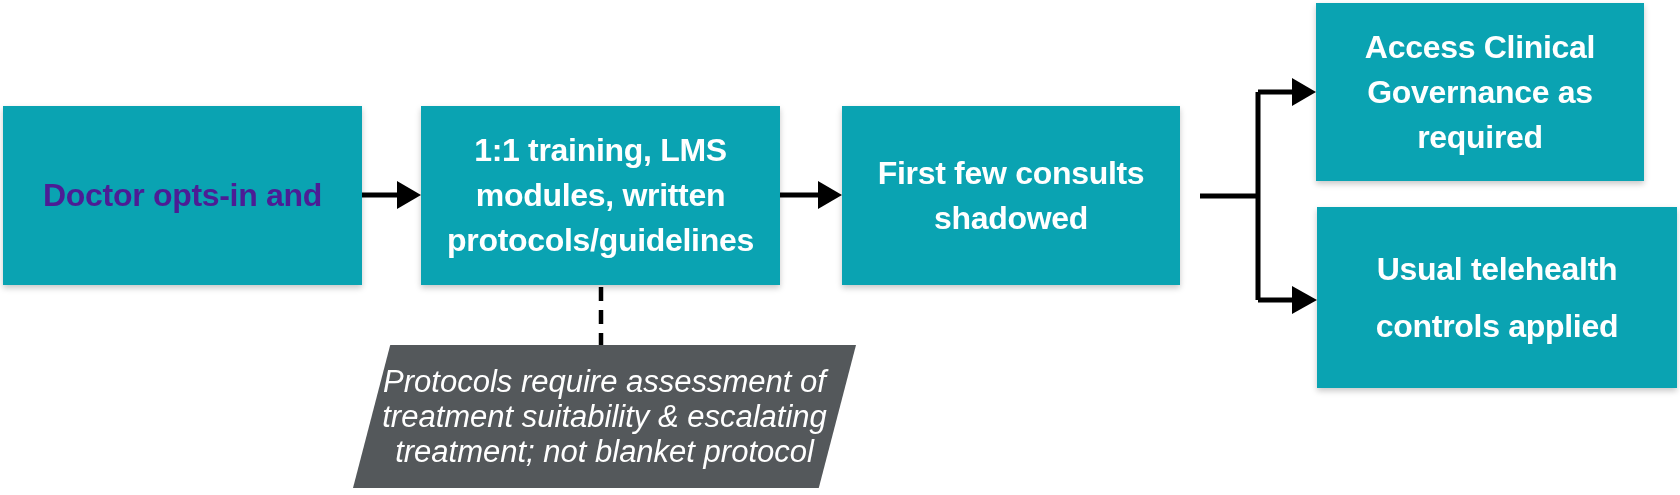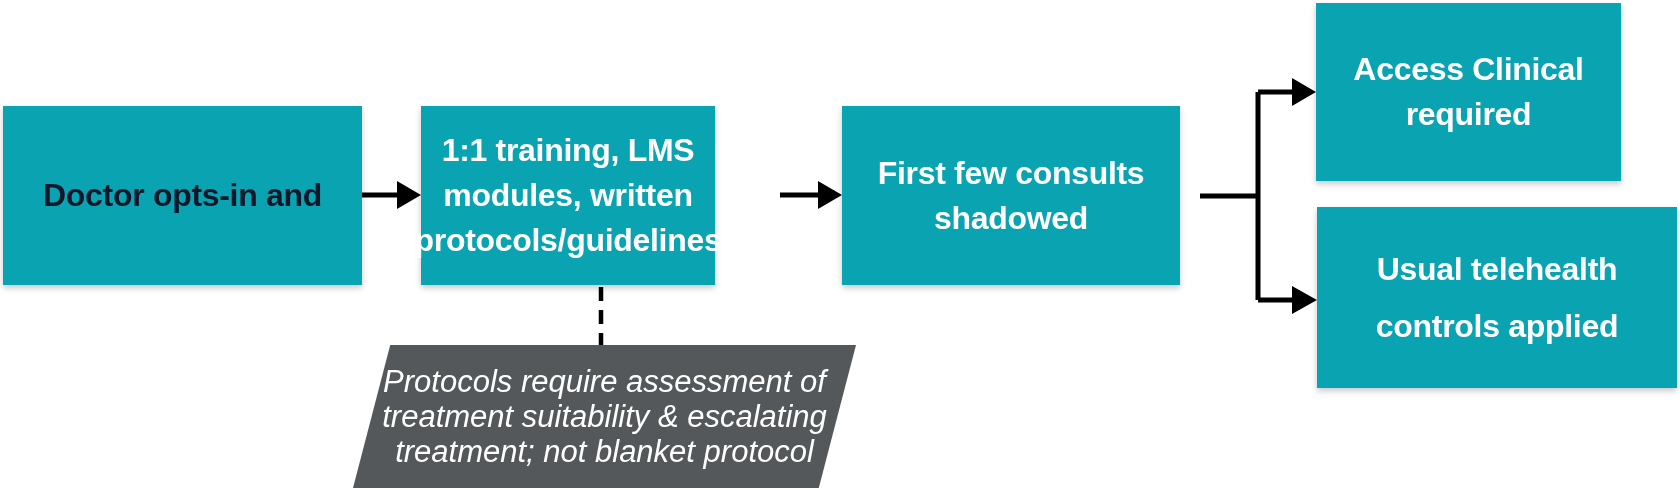--- a/index.html
+++ b/index.html
@@ -34,23 +34,23 @@
     font-weight: 700;
     font-size: 32px;
     line-height: 45px;
     letter-spacing: -0.3px;
     box-shadow: 0 3px 6px rgba(0,0,0,0.22);
   }
   .node .node-line {
     white-space: nowrap;
   }
   #node-doctor-opt-in   { left: 3px;    top: 106px; width: 359px; height: 179px; }
-  #node-training        { left: 421px;  top: 106px; width: 294px; height: 179px; }
+  #node-training        { left: 421px;  top: 106px; width: 359px; height: 179px; }
   #node-shadowed        { left: 842px;  top: 106px; width: 338px; height: 179px; }
-  #node-governance      { left: 1316px; top: 3px;   width: 305px; height: 178px; }
+  #node-governance      { left: 1316px; top: 3px;   width: 328px; height: 178px; }
   #node-controls        { left: 1317px; top: 207px; width: 360px; height: 181px; }
   .note {
     position: absolute;
     left: 353px;
     top: 345px;
     width: 503px;
     height: 143px;
     background: #54585b;
     clip-path: polygon(7.4% 0%, 100% 0%, 92.6% 100%, 0% 100%);
     color: #ffffff;
@@ -81,37 +81,38 @@
     <path d="M780 195 H820" stroke="#000000" stroke-width="5" fill="none"></path>
     <polygon points="818,181 842,195 818,209" fill="#000000"></polygon>
 
     <path d="M1200 196 H1258 M1258 92 V300 M1258 92 H1294 M1258 300 H1294" stroke="#000000" stroke-width="5" fill="none"></path>
     <polygon points="1292,78 1316,92 1292,106" fill="#000000"></polygon>
     <polygon points="1292,286 1317,300 1292,314" fill="#000000"></polygon>
 
     <path d="M601 287 V345" stroke="#000000" stroke-width="4.5" stroke-dasharray="14 9" fill="none"></path>
   </svg>
 
-  <div class="node" id="node-doctor-opt-in" style="background: rgb(10, 163, 178); color: #0f172a;">
+  <div class="node" id="node-doctor-opt-in" style="background: rgb(10, 163, 178); color: #4c1d95;">
     <div class="node-line">Doctor opts-in and</div>
   </div>
 
   <div class="node" id="node-training" style="background: rgb(10, 163, 178); color: rgb(255, 255, 255);">
     <div class="node-line">1:1 training, LMS</div>
     <div class="node-line">modules, written</div>
     <div class="node-line">protocols/guidelines</div>
   </div>
 
   <div class="node" id="node-shadowed" style="background: rgb(10, 163, 178); color: rgb(255, 255, 255);">
     <div class="node-line">First few consults</div>
     <div class="node-line">shadowed</div>
   </div>
 
   <div class="node" id="node-governance" style="background: rgb(10, 163, 178); color: rgb(255, 255, 255);">
     <div class="node-line">Access Clinical</div>
+    <div class="node-line">Governance as</div>
     <div class="node-line">required</div>
   </div>
 
   <div class="node" id="node-controls" style="background: rgb(10, 163, 178); color: rgb(255, 255, 255); gap: 12px;">
     <div class="node-line">Usual telehealth</div>
     <div class="node-line">controls applied</div>
   </div>
 
   <div class="note" id="note-protocols" style="background: rgb(84, 88, 91); color: rgb(255, 255, 255);">
     <div class="note-line">Protocols require assessment of</div>

